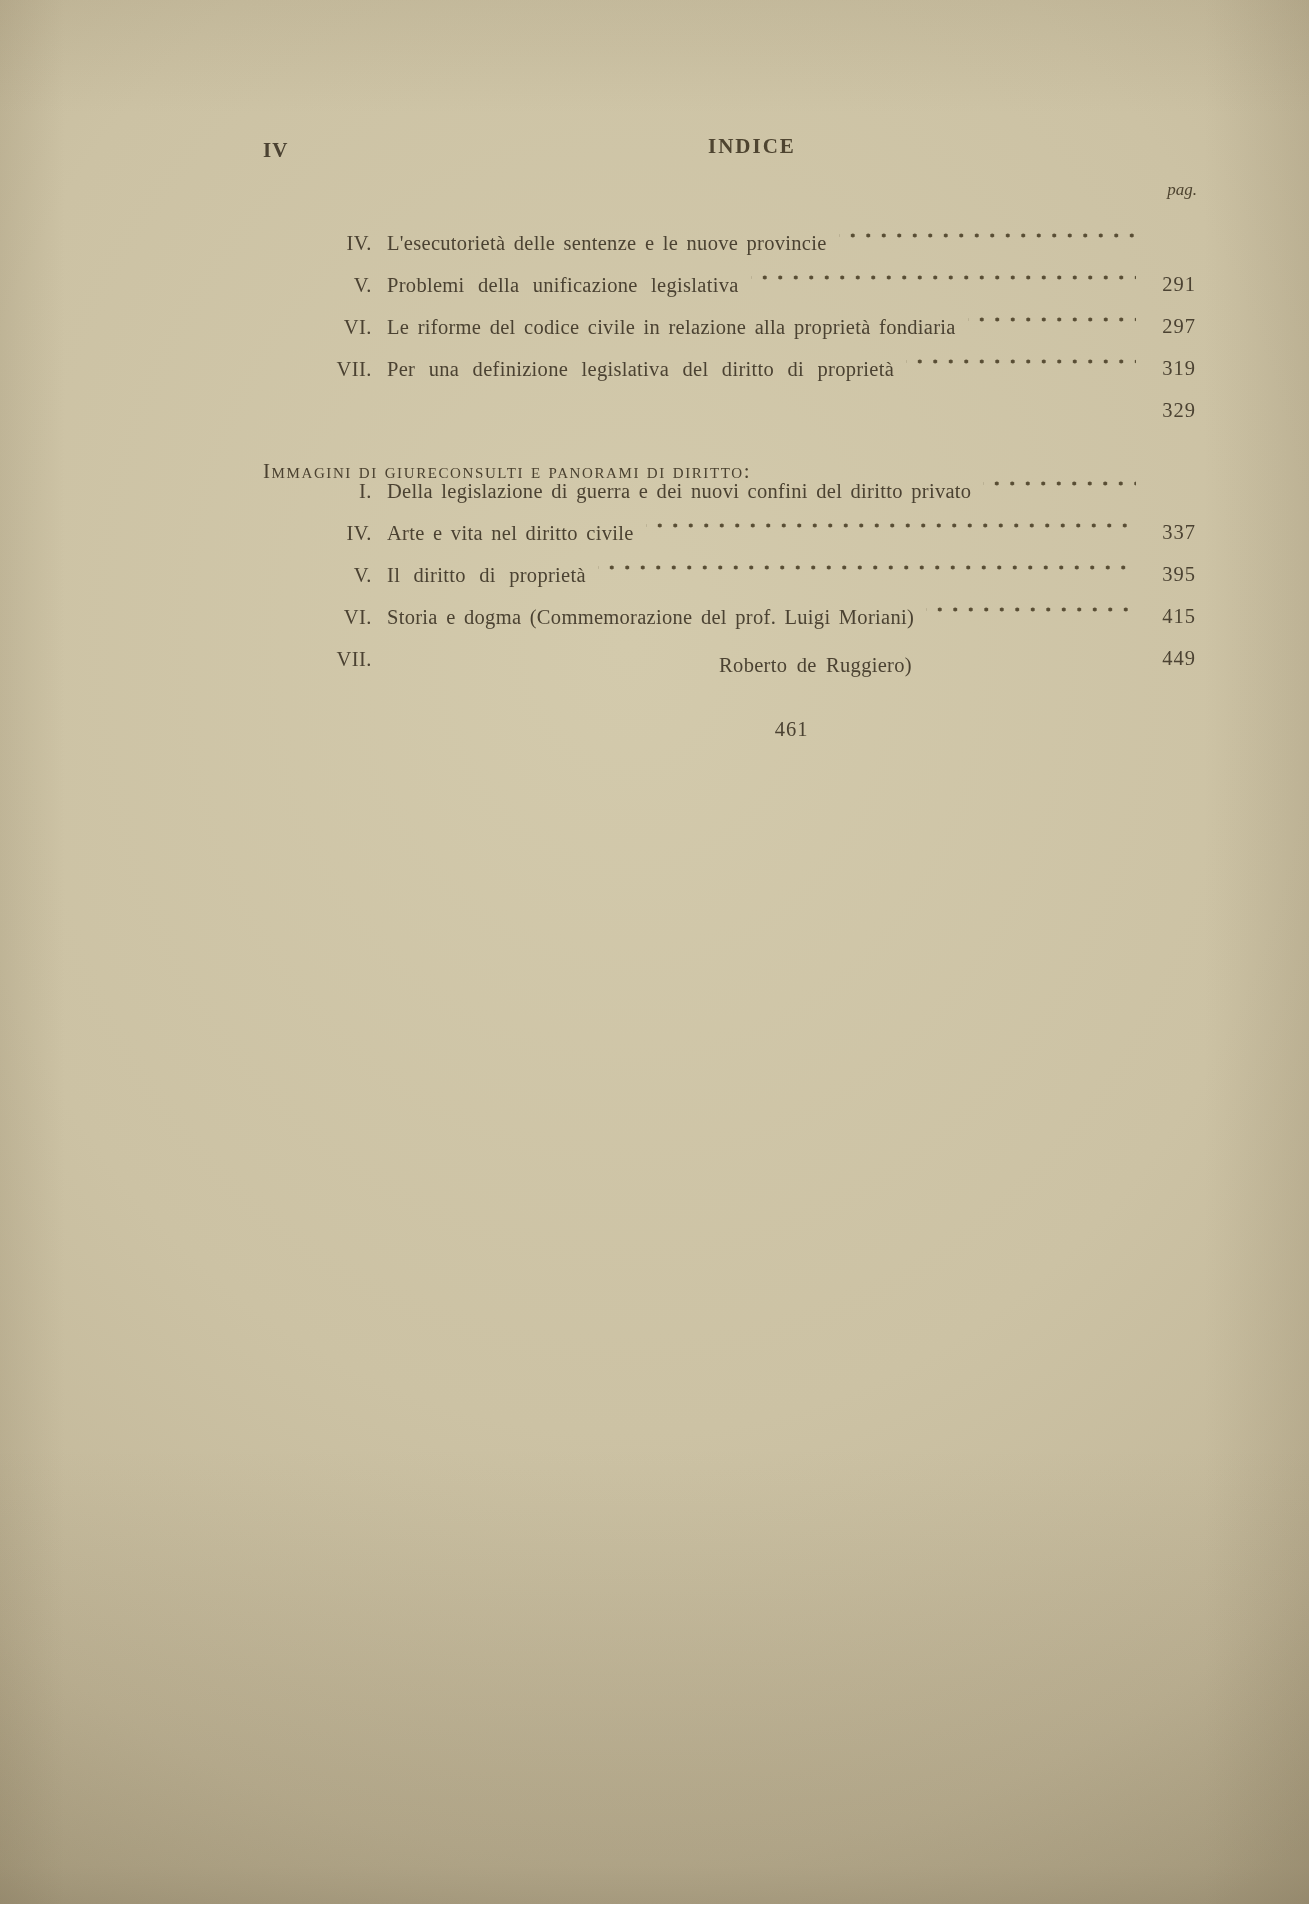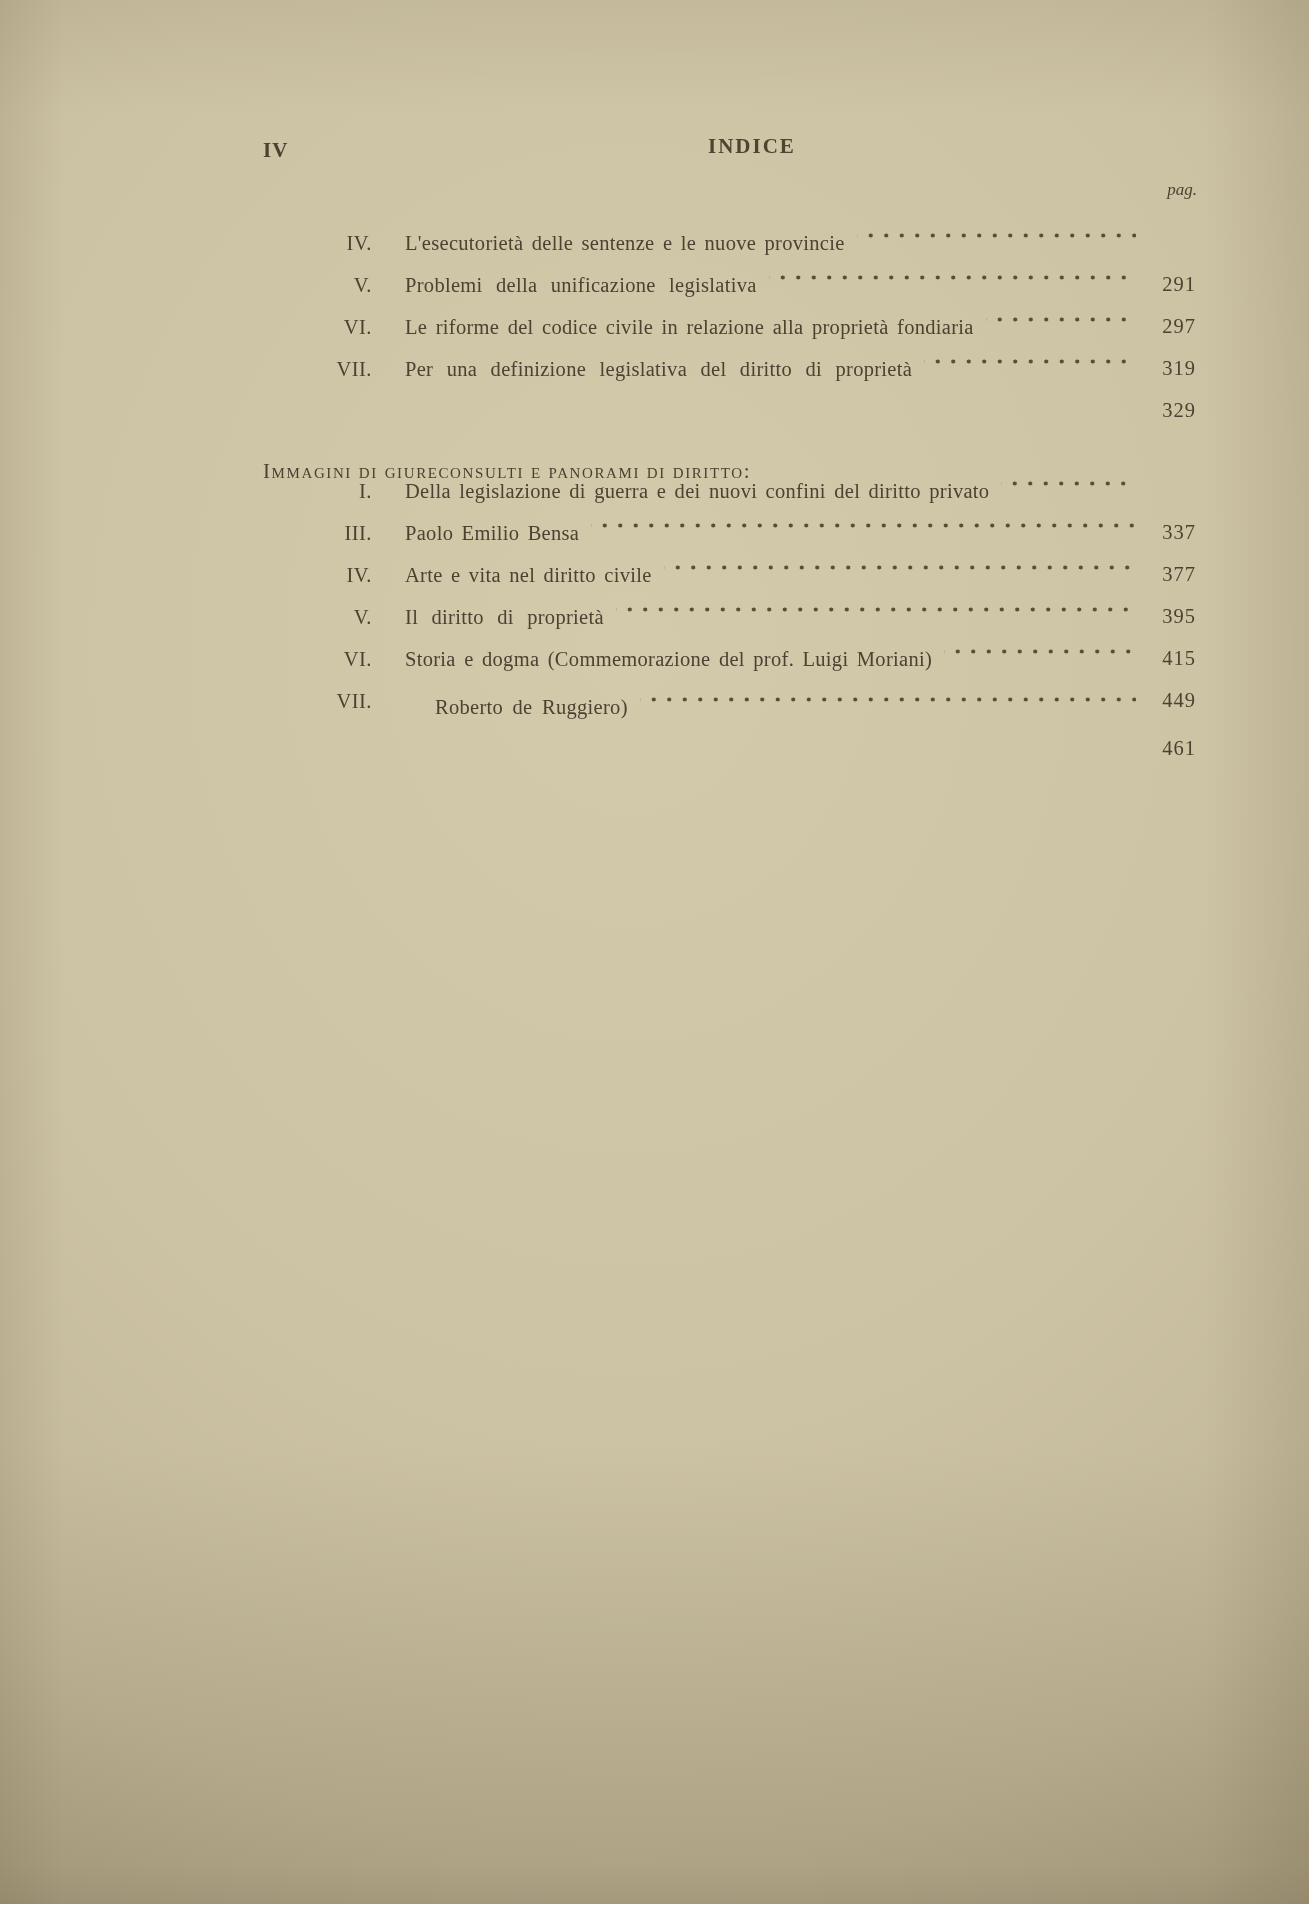--- a/index.html
+++ b/index.html
@@ -46,21 +46,21 @@
   .row {
     display: flex; align-items: flex-start;
     height: 42px; box-sizing: border-box; padding-top: 8px;
   }
   .num {
     flex: 0 0 62px; text-align: right;
     font-size: 20.5px; letter-spacing: 0.5px;
     white-space: nowrap;
   }
   .title {
-    margin-left: 33px; flex: 0 0 auto;
+    margin-left: 15px; flex: 0 0 auto;
     font-size: 20.5px; letter-spacing: 0.3px; word-spacing: 3px;
     white-space: nowrap;
   }
   .spread .title { word-spacing: 8px; }
   .leader {
     flex: 1 1 auto; min-width: 26px; height: 7px;
     margin: 0 10px 0 12px;
     background-image: radial-gradient(circle, #584d34 1.7px, rgba(88,77,52,0) 2.3px);
     background-size: 15.5px 7px;
     background-repeat: repeat-x;
@@ -73,22 +73,22 @@
     margin-top: 41px;
   }
   
   .row-wrap { height: 84px; align-items: flex-start; padding-top: 8px; }
   .wrap-block { flex: 1 1 auto; margin-left: 15px; }
   .wrap-line1 {
     font-size: 20.5px; letter-spacing: 0.3px; word-spacing: 4px;
     white-space: nowrap; height: 42px; box-sizing: border-box;
   }
   .wrap-line2 {
-    display: flex; align-items: flex-start; height: 42px;
-    box-sizing: border-box; padding-top: 6px;
+    display: flex; align-items: center; height: 42px;
+    box-sizing: border-box; padding-top: 6px; flex-direction: column;
   }
   .wrap-indent {
     margin-left: 48px; flex: 0 0 auto;
     font-size: 20.5px; letter-spacing: 0.3px; word-spacing: 4px;
     white-space: nowrap;
   }
 </style>
 </head>
 <body>
 
@@ -128,26 +128,20 @@
   <div class="section-heading">Immagini di giureconsulti e panorami di diritto:</div>
 
   <div class="toc-group group-2">
     <div class="row">
       <span class="num">I.</span>
       <span class="title">Della legislazione di guerra e dei nuovi confini del diritto privato</span>
       <span class="leader"></span>
       <span class="pageno">337</span>
     </div>
     <div class="row">
-      <span class="num">III.</span>
-      <span class="title">Paolo Emilio Bensa</span>
-      <span class="leader"></span>
-      <span class="pageno">377</span>
-    </div>
-    <div class="row">
       <span class="num">IV.</span>
       <span class="title">Arte e vita nel diritto civile</span>
       <span class="leader"></span>
       <span class="pageno">395</span>
     </div>
     <div class="row spread">
       <span class="num">V.</span>
       <span class="title">Il diritto di proprietà</span>
       <span class="leader"></span>
       <span class="pageno">415</span>

